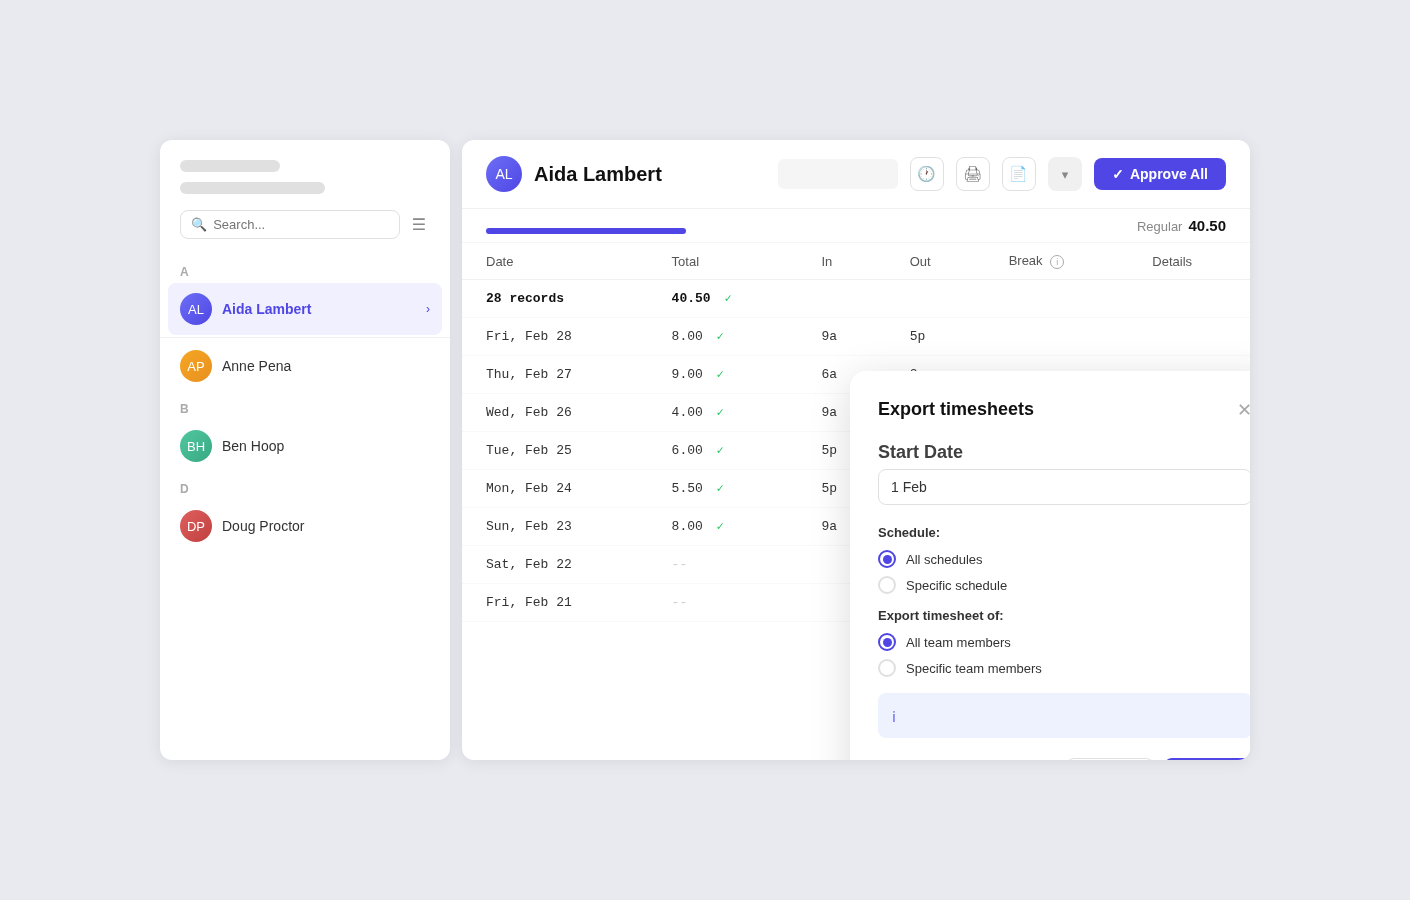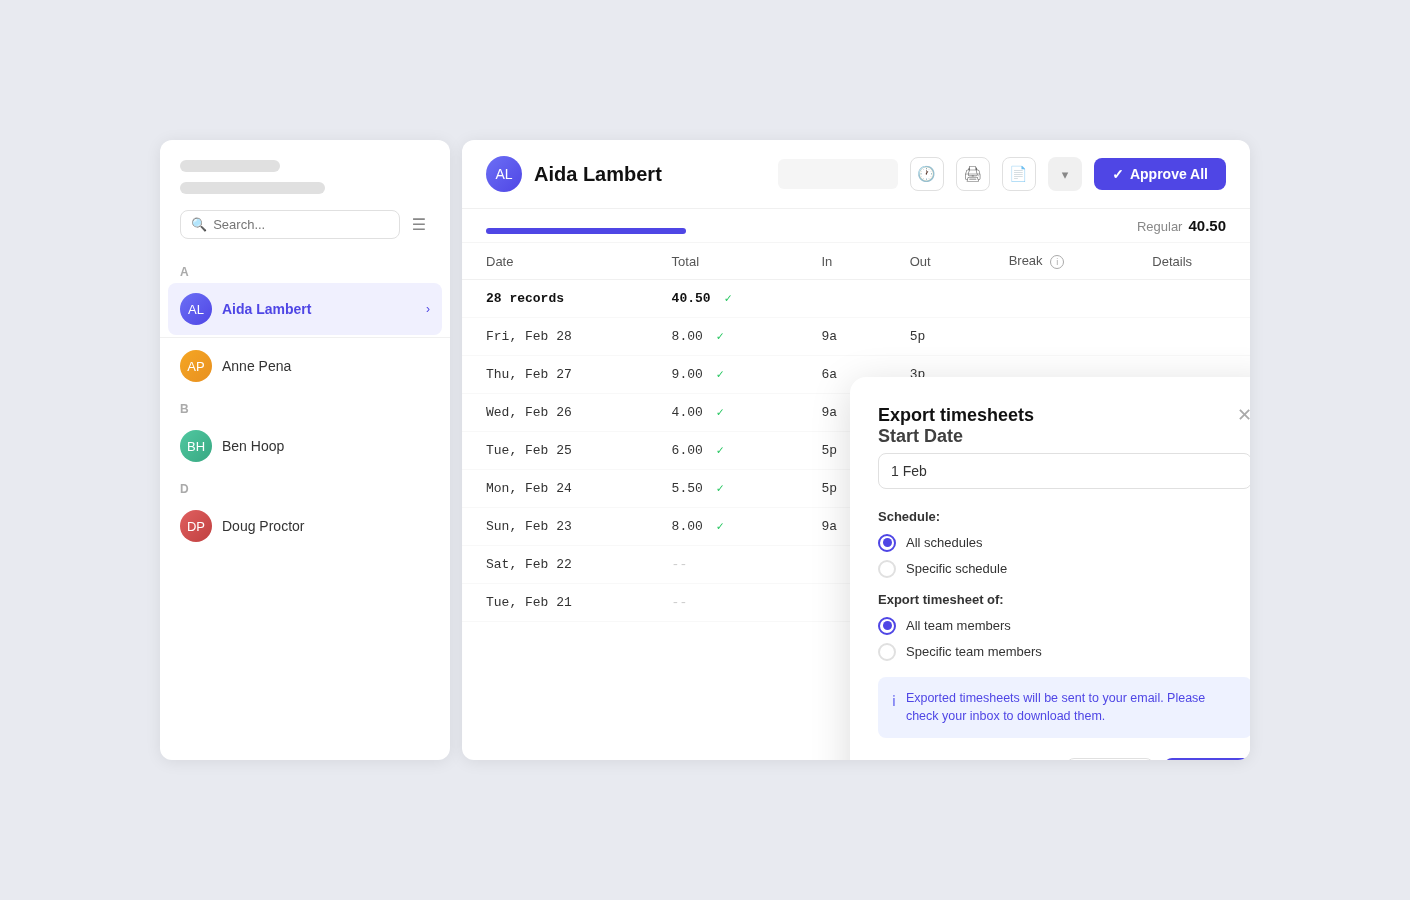--- a/index.html
+++ b/index.html
@@ -303,20 +303,21 @@
       background: #fff;
       border-radius: 16px;
       box-shadow: 0 8px 40px rgba(0,0,0,0.15);
       padding: 28px;
       pointer-events: all;
     }
     .modal-header {
       display: flex;
       align-items: center;
       justify-content: space-between;
+      margin-bottom: 22px;
     }
     .modal-title {
       font-size: 18px;
       font-weight: 700;
       color: #111;
     }
     .modal-close {
       color: #aaa;
       font-size: 18px;
       cursor: pointer;
@@ -584,21 +585,21 @@
           </tr>
           <tr>
             <td>Sat, Feb 22</td>
             <td class="dash-cell">--</td>
             <td></td>
             <td></td>
             <td></td>
             <td></td>
           </tr>
           <tr>
-            <td>Tue, Feb 21</td>
+            <td>Fri, Feb 21</td>
             <td class="dash-cell">--</td>
             <td></td>
             <td></td>
             <td></td>
             <td></td>
           </tr>
         </tbody>
       </table>
     </div>
 
@@ -639,21 +640,20 @@
             <span class="radio-label">All team members</span>
           </div>
           <div class="radio-option">
             <div class="radio-circle"></div>
             <span class="radio-label">Specific team members</span>
           </div>
         </div>
 
         <div class="info-banner">
           <span class="info-banner-icon">ℹ</span>
-          <span class="info-banner-text">Exported timesheets will be sent to your email. Please check your inbox to download them.</span>
         </div>
 
         <div class="modal-footer">
           <button class="cancel-btn">Cancel</button>
           <button class="export-btn">Export</button>
         </div>
       </div>
     </div>
   </div>
 </div>

